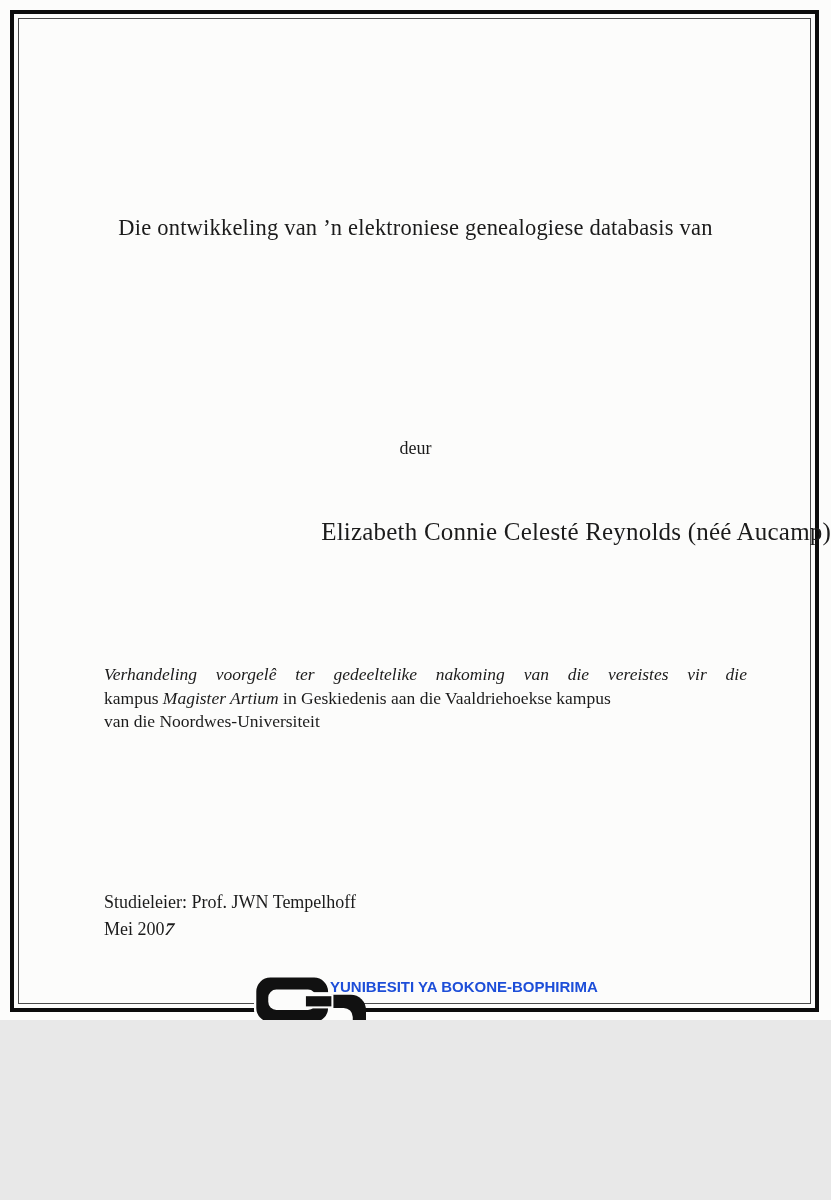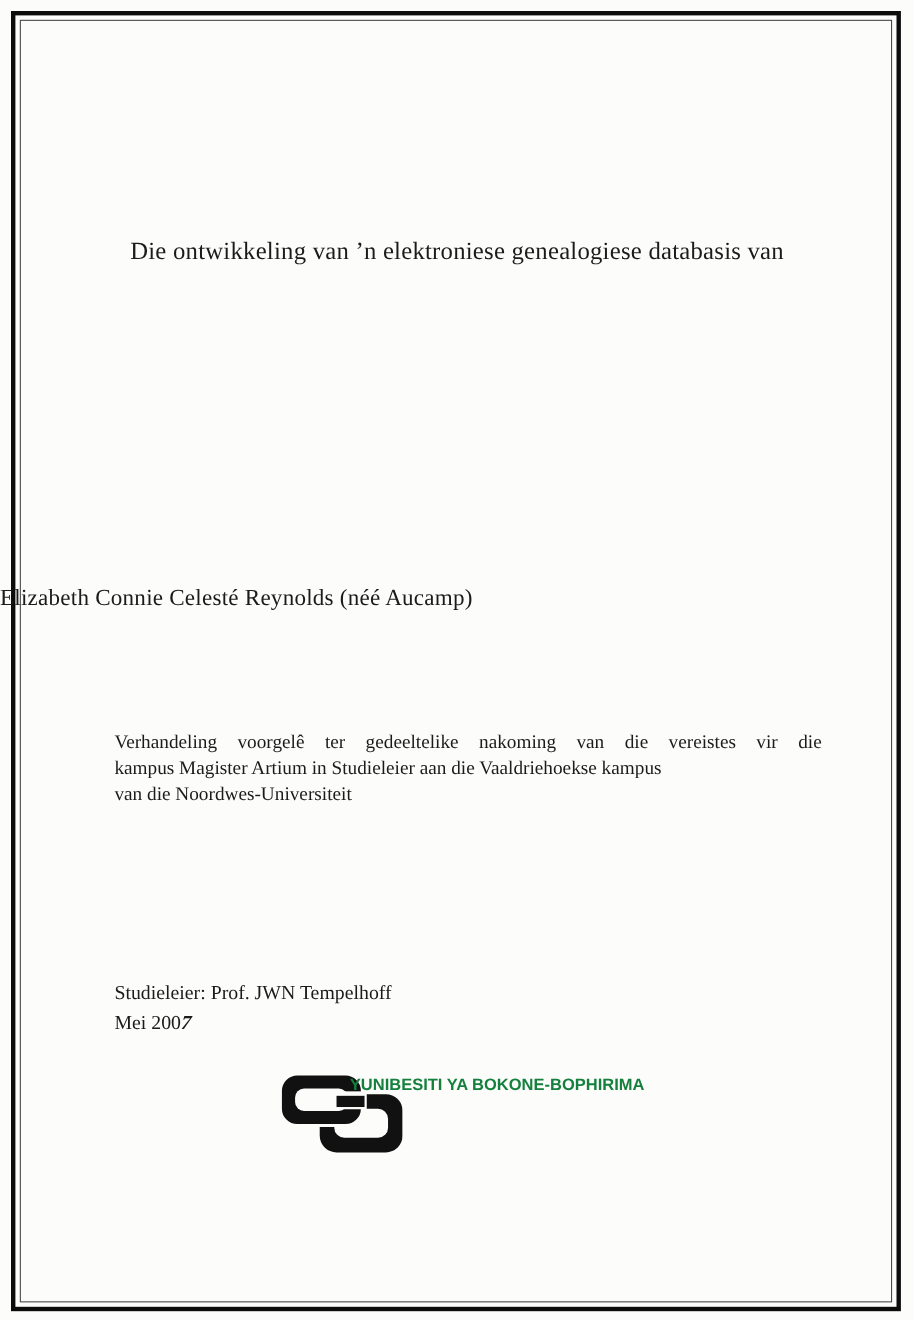--- a/index.html
+++ b/index.html
@@ -3,21 +3,21 @@
 <meta charset="utf-8">
 <style>
   * { margin: 0; padding: 0; box-sizing: border-box; }
   html, body { background: #e8e8e8; }
   body {
     width: 831px; height: 1200px;
     font-family: "Liberation Serif", serif;
   }
   .page {
     position: relative;
-    width: 831px; height: 1200px;
+    width: 831px; height: 1020px;
     background: #fcfcfb;
     color: #1b1b1b;
     overflow: hidden;
   }
   .frame-outer {
     position: absolute;
     left: 10px; top: 10px; right: 12px; bottom: 8px;
     border: 4px solid #0c0c0c;
   }
   .frame-inner {
@@ -35,38 +35,38 @@
   }
   .byline-label {
     position: absolute;
     top: 438px; left: 0; right: 0;
     text-align: center;
     font-size: 18px;
   }
   .author {
     position: absolute;
     top: 518px; left: 0; right: 0;
-    text-align: left;
-    font-size: 21px;
+    text-align: right;
+    font-size: 25px;
     letter-spacing: 0.2px;
-    margin-top: 13px;
   }
   .statement {
     position: absolute;
     top: 663px; left: 104px;
     width: 643px;
     font-size: 17.5px;
     line-height: 23.5px;
   }
   .st-line1 {
     text-align: justify;
     text-align-last: justify;
     word-spacing: 1px;
+    font-style: italic;
   }
-  .st-line2 .it { }
+  .st-line2 .it { font-style: italic; }
   .supervisor {
     position: absolute;
     top: 888px; left: 104px;
     font-size: 18px;
     line-height: 28px;
     text-align: right;
   }
   .dateline {
     position: absolute;
     top: 915px; left: 104px;
@@ -82,50 +82,51 @@
     position: absolute;
     top: 972px; left: 254px;
   }
   .logo-mark {
     position: absolute;
     left: 0; top: 2px;
     width: 112px; height: 78px;
   }
   .logo-text {
     position: absolute;
-    left: 64px; top: 6px;
+    left: 76px; top: 6px;
     width: 260px;
     text-align: center;
     font-family: "Liberation Sans", sans-serif;
     font-weight: 700;
     font-size: 15px;
     line-height: 18.4px;
-    color: #15803d;
+    color: #1d4ed8;
     white-space: nowrap;
   }
   .logo-text .lt2, .logo-text .lt3 { letter-spacing: 0.7px; }
 </style>
 </head>
 <body>
 
 <div class="page">
 
   <div class="frame-outer"></div>
   <div class="frame-inner"></div>
 
   <div class="title">
     <div>Die ontwikkeling van ’n elektroniese genealogiese databasis van</div>
   </div>
 
+  <div class="byline-label">deur</div>
 
   <div class="author">Elizabeth Connie Celesté Reynolds (néé Aucamp)</div>
 
   <div class="statement">
     <div class="st-line1">Verhandeling voorgelê ter gedeeltelike nakoming van die vereistes vir die</div>
-    <div class="st-line2"><span>kampus </span><span class="it">Magister Artium</span><span> in Studieleier aan die Vaaldriehoekse kampus</span></div>
+    <div class="st-line2"><span>kampus </span><span class="it">Magister Artium</span><span> in Geskiedenis aan die Vaaldriehoekse kampus</span></div>
     <div class="st-line3">van die Noordwes-Universiteit</div>
   </div>
 
   <div class="supervisor">Studieleier: Prof. JWN Tempelhoff</div>
 
   <div class="dateline"><span>Mei 200</span><span class="date-7">7</span></div>
 
   <div class="logo">
     <svg class="logo-mark" viewBox="0 0 110 76" xmlns="http://www.w3.org/2000/svg">
 

